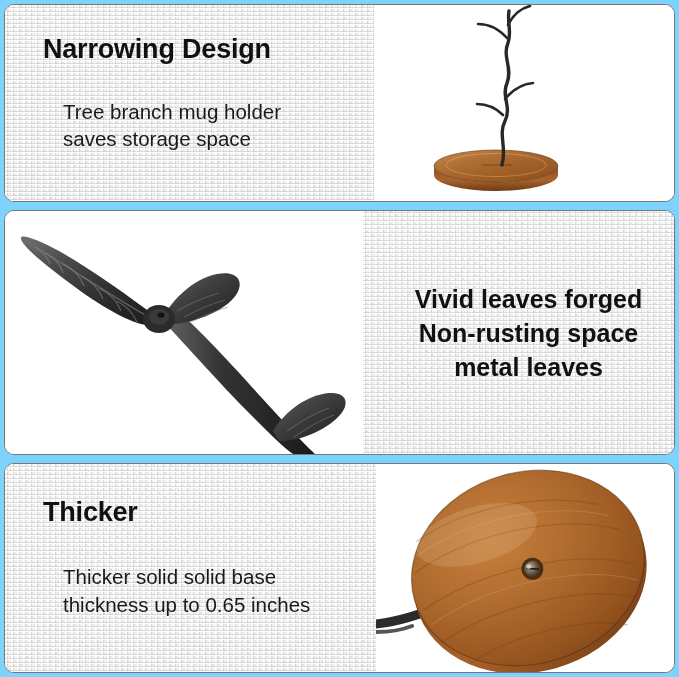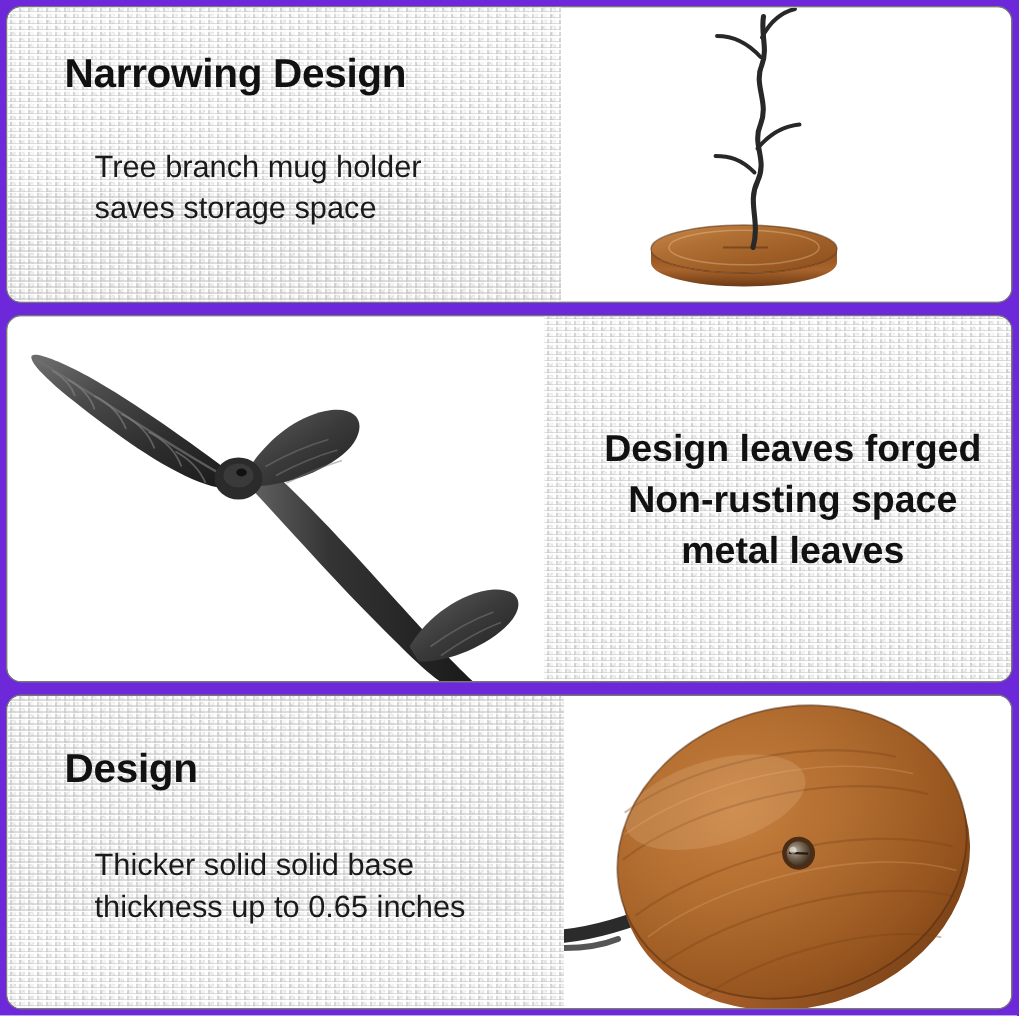--- a/index.html
+++ b/index.html
@@ -11,21 +11,21 @@
     width: 679px;
     height: 677px;
     font-family: "Liberation Sans", sans-serif;
     overflow: hidden;
   }
 
   #infographic {
     position: relative;
     width: 679px;
     height: 677px;
-    background: #6d28d9;
+    background: #7dd3fc;
     box-sizing: border-box;
   }
 
   .panel {
     position: absolute;
     box-sizing: border-box;
     border: 1px solid #787878;
     border-radius: 10px;
     background: #ffffff;
     overflow: hidden;
@@ -229,31 +229,31 @@
           <g stroke="#7e7e7e" stroke-width="1.1" fill="none" opacity="0.5">
             <path d="M282 220 C 296 210, 310 202, 324 197"></path>
             <path d="M289 226 C 302 217, 315 209, 329 204"></path>
           </g>
         </g>
       </svg>
     </div>
 
     <div class="text-half">
       <p class="panel-body">
-        <span class="ln">Design leaves forged</span>
+        <span class="ln">Vivid leaves forged</span>
         <span class="ln">Non-rusting space</span>
         <span class="ln">metal leaves</span>
       </p>
     </div>
   </section>
 
   <section class="panel panel-3">
 
     <div class="text-half">
-      <h2 class="panel-title">Design</h2>
+      <h2 class="panel-title">Thicker</h2>
       <p class="panel-body">
         <span class="ln">Thicker solid solid base</span>
         <span class="ln">thickness up to 0.65 inches</span>
       </p>
     </div>
 
     <div class="photo-half">
       <svg width="299" height="208" viewBox="0 0 299 208" aria-hidden="true">
         <defs>
           <radialGradient id="woodFace3" cx="0.38" cy="0.3" r="0.85">

